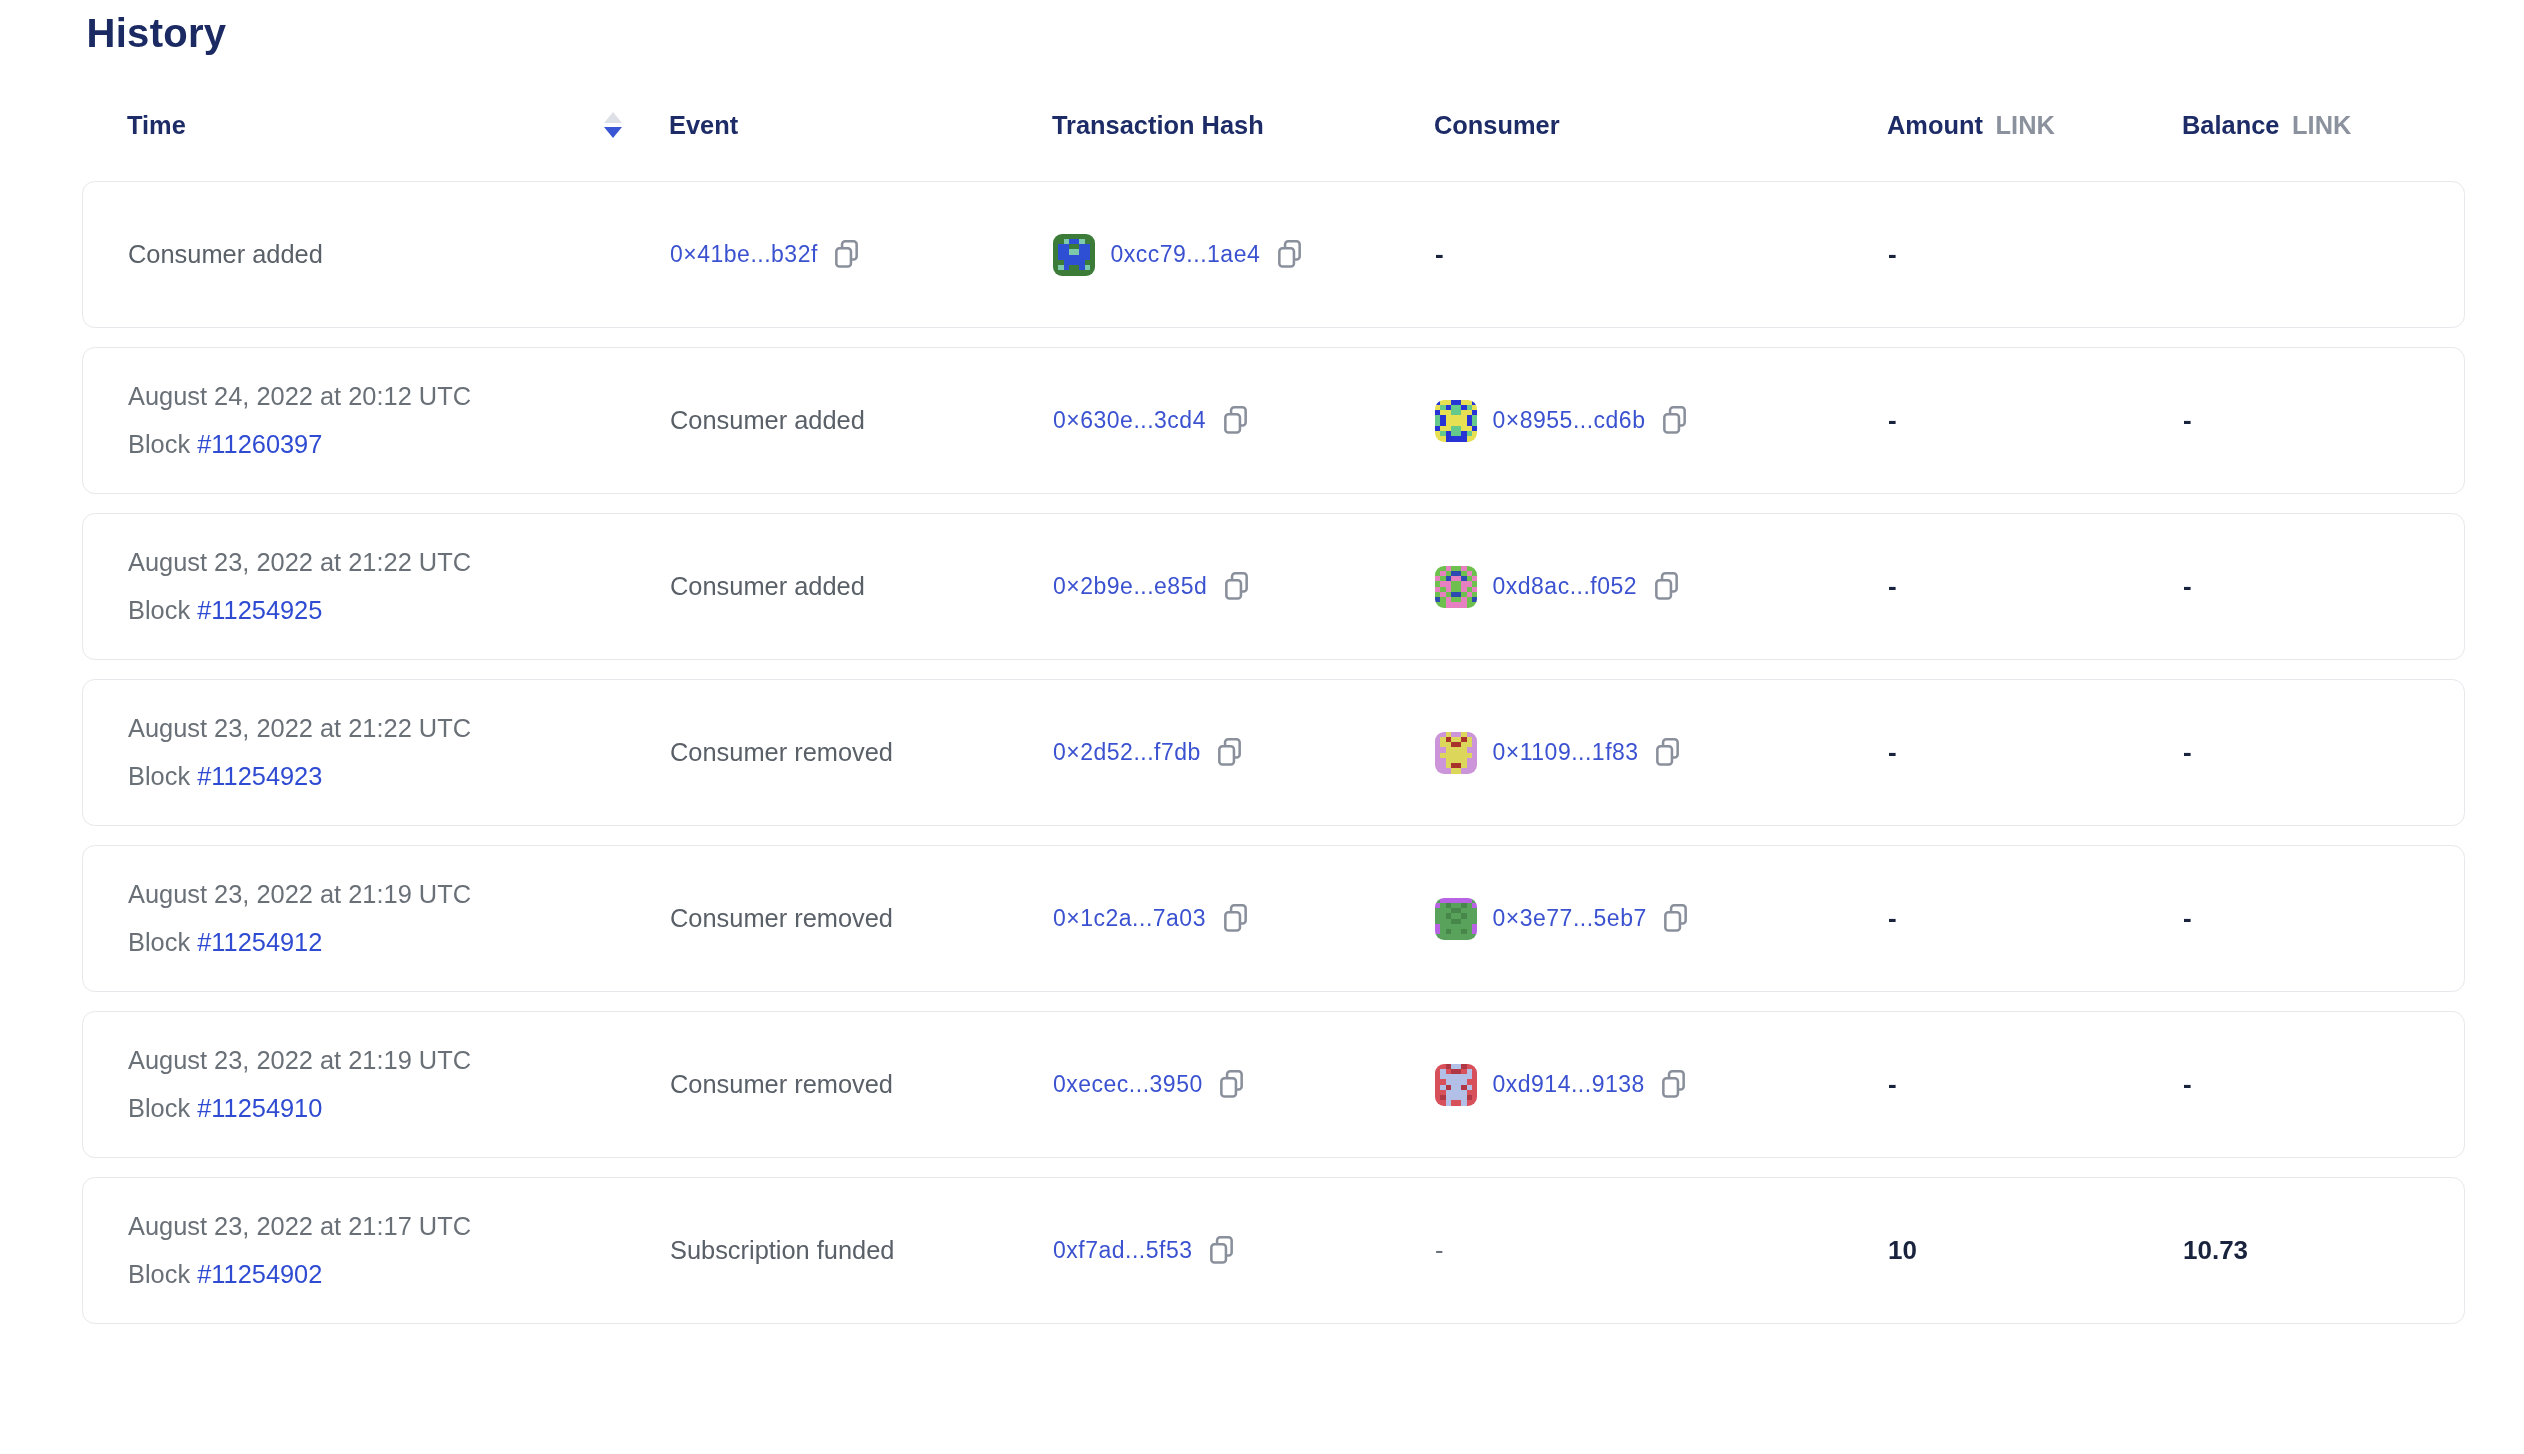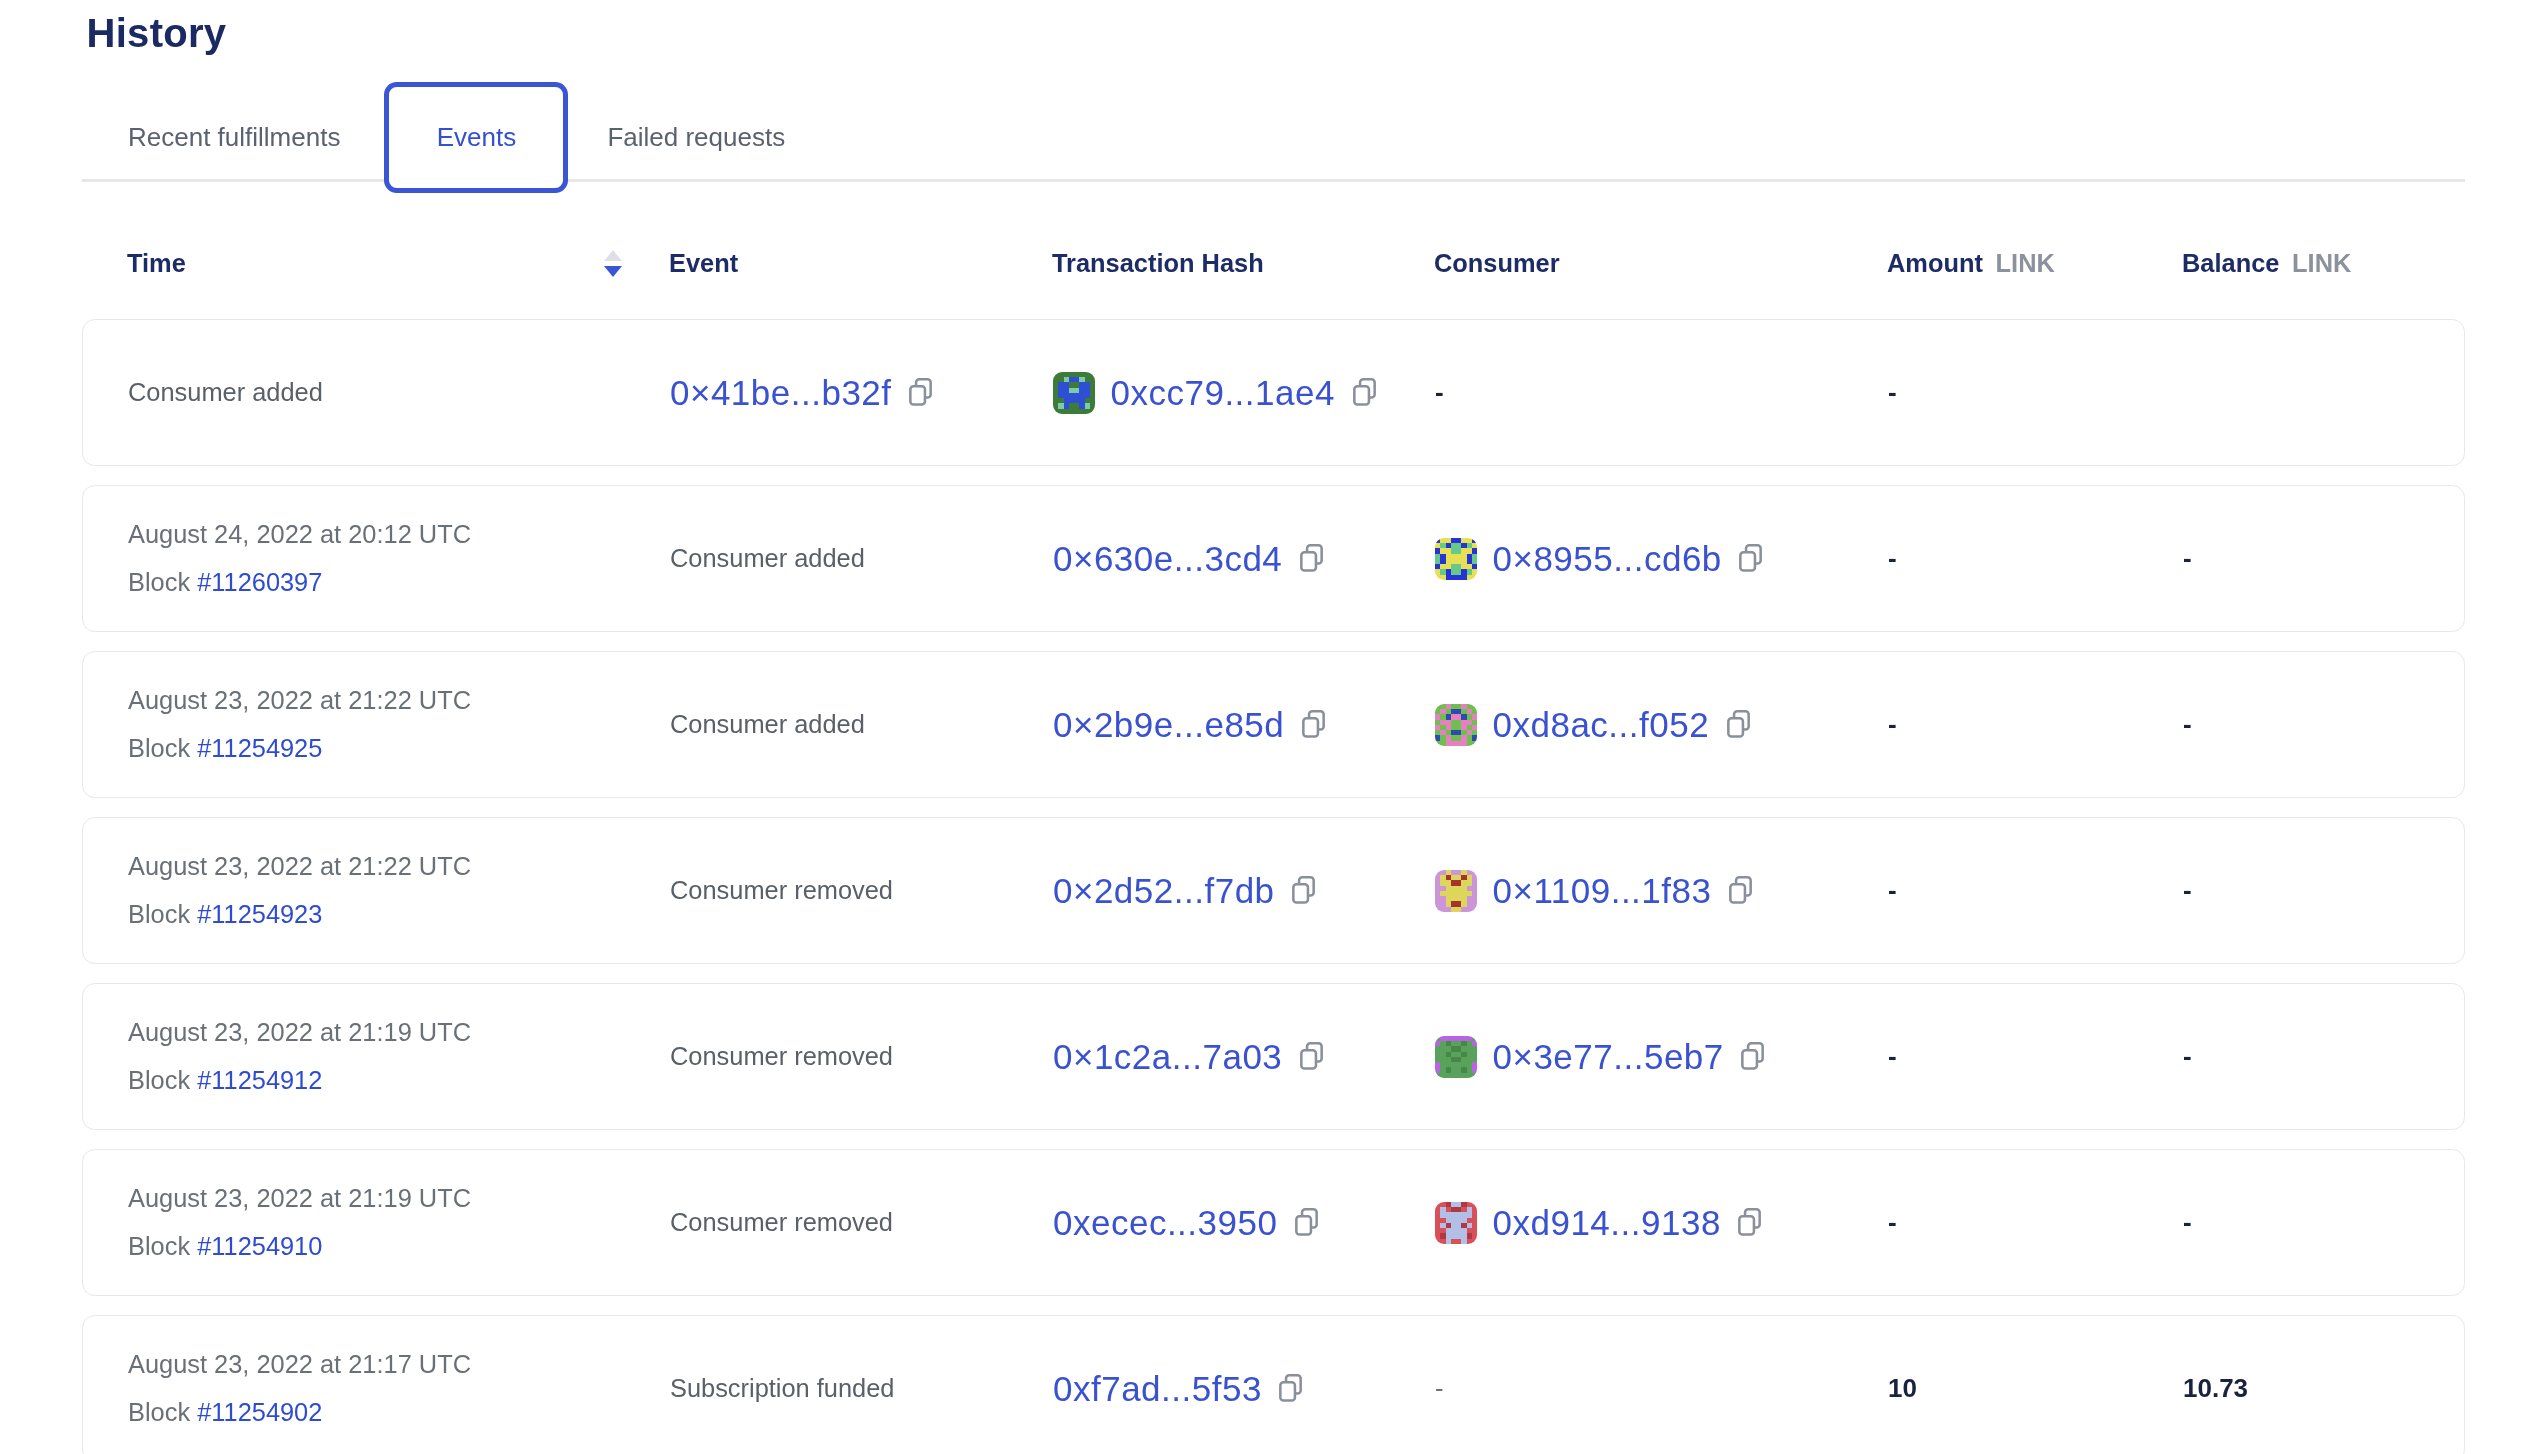--- a/index.html
+++ b/index.html
@@ -81,49 +81,41 @@
     align-items: center;
     padding-left: 45px;
   }
   .cell-time { line-height: 1; }
   .time-line { font-size: 25.4px; color: #6a7077; }
   .block-line { margin-top: 22px; font-size: 25.4px; color: #6a7077; }
   .block-link { color: #2e4bd2; text-decoration: none; cursor: pointer; }
   .event-label { font-size: 25.4px; color: #5a6068; }
   .hash-wrap, .consumer-wrap { display: flex; align-items: center; }
   .link-hash {
-    font-size: 35px; color: #3b52d0; text-decoration: none; cursor: pointer;
+    font-size: 23px; color: #3b52d0; text-decoration: none; cursor: pointer;
     letter-spacing: 0.5px; font-weight: 500;
   }
   .copy-btn { margin-left: 13.6px; display: inline-flex; cursor: pointer; background: none; border: none; }
   .avatar {
     width: 42px; height: 42px; border-radius: 9px; overflow: hidden;
     display: grid; grid-template-columns: repeat(8, 1fr); grid-template-rows: repeat(8, 1fr);
     flex: none;
   }
   .avatar div { width: 100%; height: 100%; }
   .consumer-addr { margin-left: 15.5px; }
   .consumer-dash { font-size: 25.4px; color: #6a7077; }
   .num { font-size: 26px; font-weight: 700; color: #19233d; }
 </style>
 </head>
 <body>
 
 <div class="content">
 
   <h1 class="page-title">History</h1>
 
-  <div class="tabbar">
-    <div class="tab-underline"></div>
-    <div class="tabs">
-      <button class="tab tab-plain-first">Recent fulfillments</button>
-      <button class="tab-active-box">Events</button>
-      <button class="tab tab-plain-last">Failed requests</button>
-    </div>
-  </div>
 
   <div class="thead">
     <div class="th th-time">
       <span>Time</span>
       <span class="sort-icon">
         <span class="up"></span>
         <span class="down"></span>
       </span>
     </div>
     <div class="th">Event</div>

